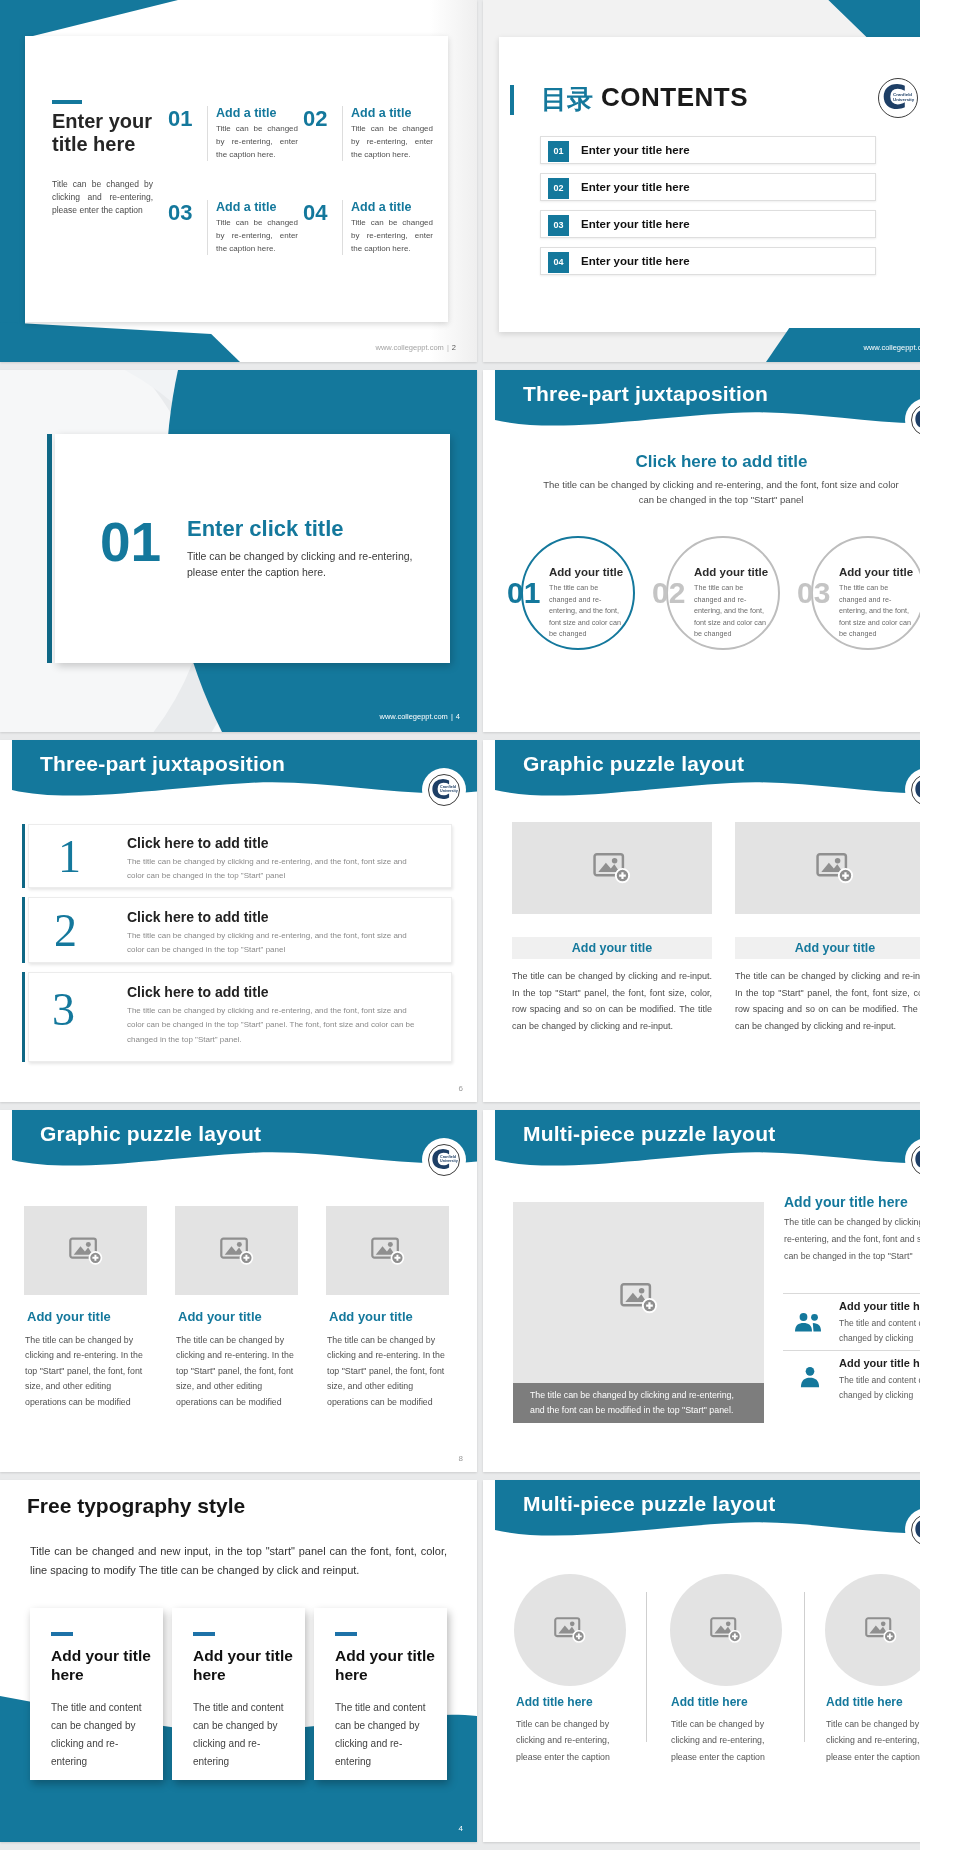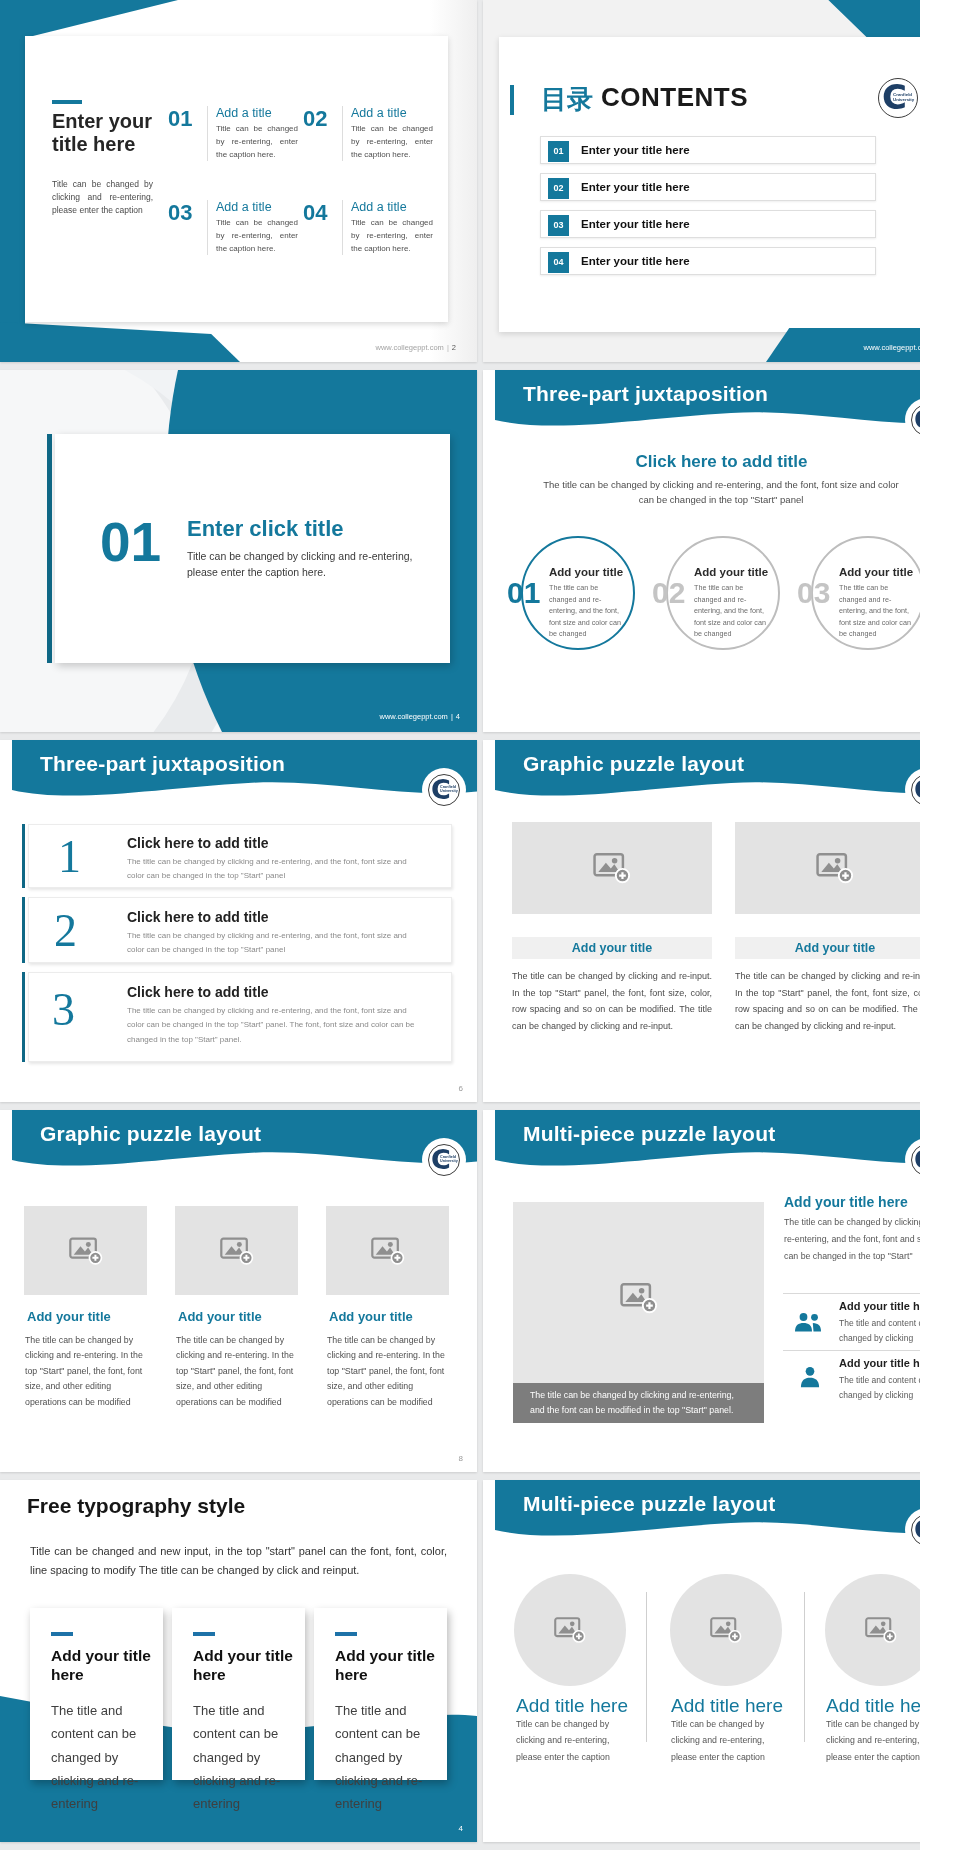--- a/index.html
+++ b/index.html
@@ -40,21 +40,21 @@
   .ph-icon{width:38px;height:32px}
   .teal-t{color:var(--teal)}
   .jtext{text-align:justify}
   
   .s2-dash{position:absolute;left:52px;top:100px;width:30px;height:4px;background:var(--teal);z-index:3}
   .s2-title{position:absolute;left:52px;top:110px;width:125px;font-size:20px;line-height:1.15;font-weight:bold;color:var(--text_dark);z-index:3}
   .s2-body{position:absolute;left:52px;top:178px;width:101px;font-size:8.5px;line-height:1.55;color:#4a4a4a;z-index:3}
   .s2-item{position:absolute;width:130px;z-index:3}
   .s2-num{position:absolute;left:0;top:0;font-size:22px;font-weight:bold;color:var(--teal)}
   .s2-itembody{margin-left:39px;border-left:1px solid #ddd;padding-left:8px}
-  .s2-it{font-size:12.5px;font-weight:normal;color:var(--teal);margin-bottom:3px}
+  .s2-it{font-size:12.5px;font-weight:bold;color:var(--teal);margin-bottom:3px}
   .s2-ic{font-size:8px;line-height:1.6;color:#4f4f4f;text-align:justify}
   
   .s3-row{position:absolute;left:57px;width:336px;height:28px;background:#fff;border:1px solid #dedede;
           box-shadow:0 1px 2px rgba(0,0,0,.07);z-index:3;display:flex;align-items:center}
   .s3-chip{position:absolute;left:7px;top:3.5px;width:21px;height:21px;background:var(--teal);color:#fff;
            font-size:9px;font-weight:bold;display:flex;align-items:center;justify-content:center}
   .s3-label{margin-left:40px;font-size:11.5px;font-weight:bold;color:#111}
   .s3-zh{font-size:26px;font-weight:bold;color:var(--teal);font-family:"DejaVu Sans",sans-serif}
   .s3-en{font-size:26px;font-weight:bold;color:#1a1a1a;margin-left:8px;letter-spacing:.5px}
   
@@ -85,23 +85,23 @@
   .s9-div{position:absolute;left:300px;width:158px;height:1px;background:#d9d9d9;z-index:2}
   .s9-icon{position:absolute;width:30px;height:26px;color:var(--teal);z-index:2}
   .s9-it{position:absolute;left:356px;font-size:11px;font-weight:bold;color:#1f1f1f;z-index:2;white-space:nowrap}
   .s9-ic{position:absolute;left:356px;width:106px;font-size:8.5px;line-height:1.75;color:#5a5a5a;z-index:2}
   
   .s10-title{position:absolute;left:27px;top:14px;font-size:21px;font-weight:bold;color:#161616;z-index:2}
   .s10-body{position:absolute;left:30px;top:62px;width:417px;font-size:11px;line-height:1.75;color:#333;z-index:2;text-align:justify}
   .s10-card{position:absolute;top:128px;width:133px;height:172px;background:#fff;box-shadow:2px 4px 8px rgba(0,0,0,.28);z-index:3;padding:24px 12px 0 21px}
   .s10-dash{width:22px;height:4px;background:#1d72a8;margin-bottom:10px}
   .s10-ct{font-size:15.5px;font-weight:bold;color:#111;line-height:1.25;margin-bottom:14px}
-  .s10-cc{font-size:13px;line-height:1.8;color:#3f3f3f}
-  
-  .s11-t{position:absolute;font-size:19px;font-weight:normal;color:var(--teal);z-index:2}
+  .s10-cc{font-size:10px;line-height:1.8;color:#3f3f3f}
+  
+  .s11-t{position:absolute;font-size:12px;font-weight:bold;color:var(--teal);z-index:2}
   .s11-c{position:absolute;width:112px;font-size:8.8px;line-height:1.85;color:#555;z-index:2}
   .s11-div{position:absolute;width:1px;height:150px;top:112px;background:#cfcfcf;z-index:1}
 </style>
 </head>
 <body>
 
 <svg width="0" height="0" style="position:absolute" aria-hidden="true">
   <defs>
     <symbol id="i-img" viewBox="0 0 26 22">
       <rect x="1" y="1.5" width="19.5" height="14.5" rx="1.6" fill="none" stroke="#8f8f8f" stroke-width="1.7"></rect>

